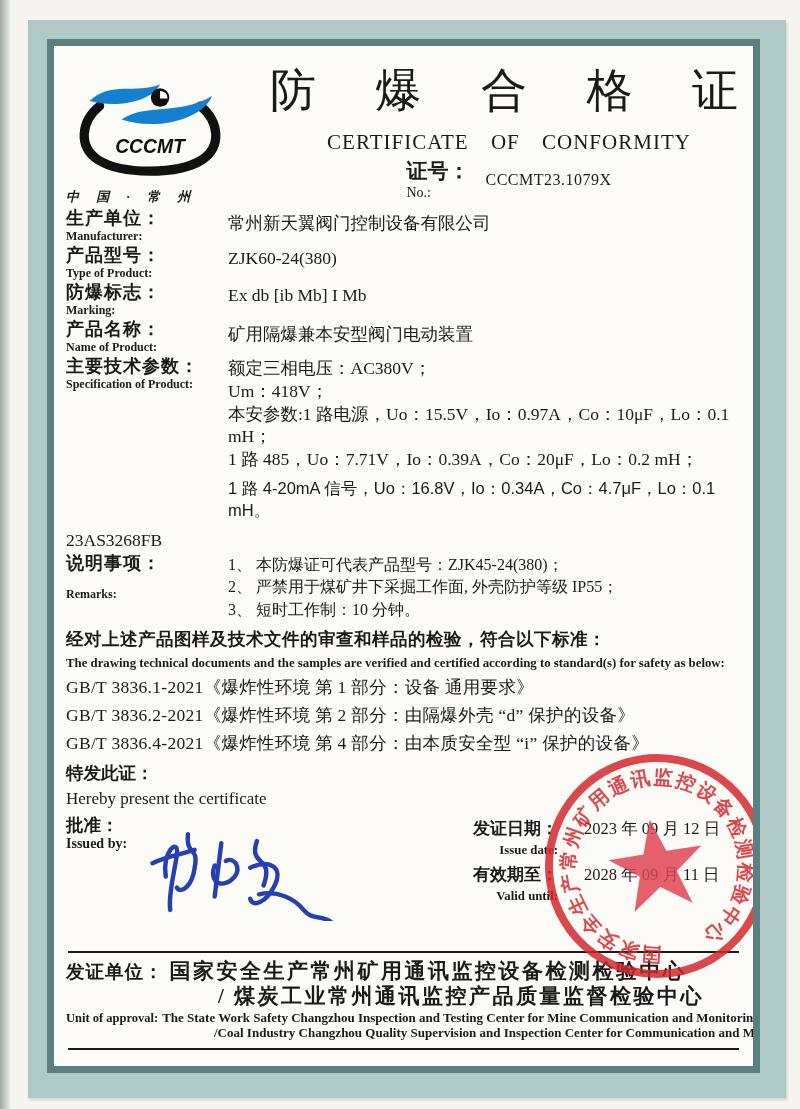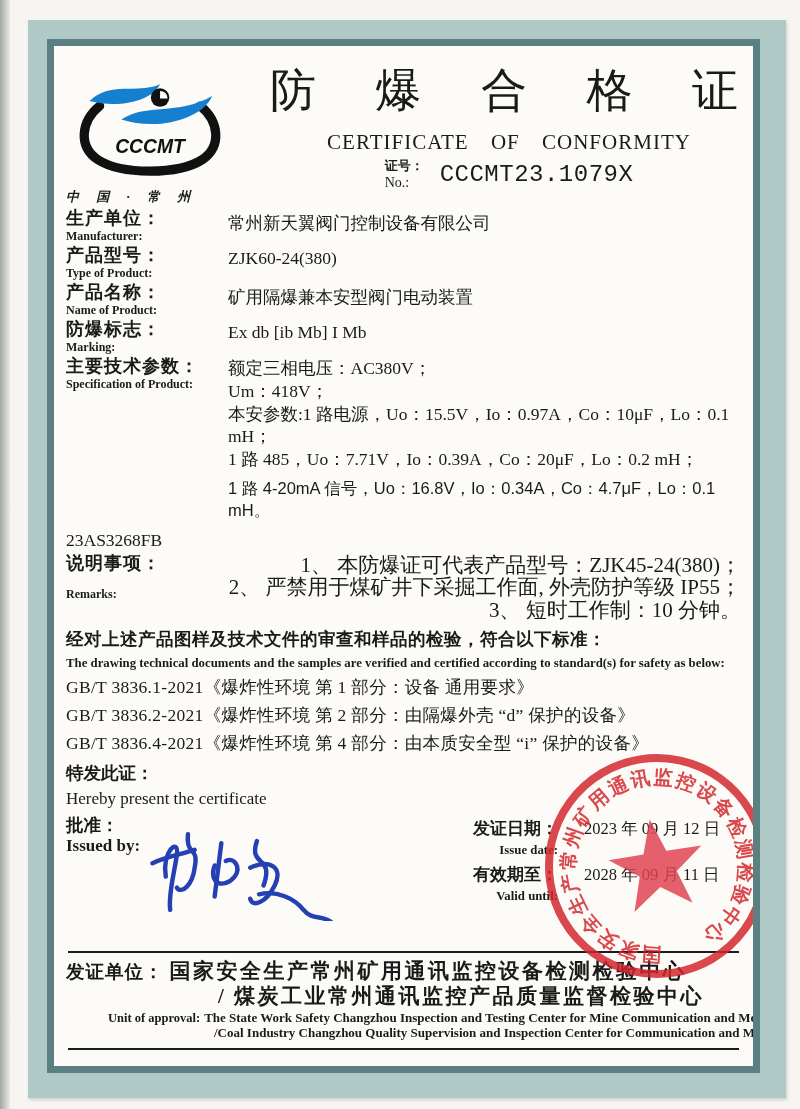--- a/index.html
+++ b/index.html
@@ -17,67 +17,67 @@
 
   
   .header{display:flex;margin-top:10px;}
   .logo-wrap{width:190px;text-align:left;padding-top:16px;flex:none;font-style:italic;}
   .logo-region{font-size:13px;font-weight:700;letter-spacing:7px;margin-top:2px;}
   .title-wrap{flex:1;text-align:center;}
   .title-cn{font-size:46px;font-weight:400;letter-spacing:24px;margin:4px 0 0 14px;white-space:nowrap;}
   .title-en{font-size:21px;letter-spacing:1px;word-spacing:16px;margin-top:8px;}
   .no-row{display:flex;justify-content:center;align-items:center;gap:16px;margin-top:3px;}
   .no-labels{text-align:left;line-height:1.25;}
-  .no-cn{font-size:13px;font-weight:700;font-family:Liberation Serif, serif;}
+  .no-cn{font-size:21px;font-weight:700;font-family:Liberation Serif, serif;}
   .no-en{font-size:14px;}
-  .no-value{font-size:24px;letter-spacing:.5px;font-family:Liberation Mono, monospace;}
+  .no-value{font-size:16px;letter-spacing:.5px;}
 
   
   .row{display:flex;margin-top:3px;}
   .lbl{width:162px;flex:none;line-height:1.1;}
   .lbl .cn{font-size:18px;font-weight:700;letter-spacing:1px;}
   .lbl .en{font-size:12px;font-weight:700;margin-top:1px;}
   .val{flex:1;font-size:17.5px;padding-top:2px;}
   .spec-lines{flex:1;font-size:17.5px;line-height:22px;}
   .spec-lines div{margin-bottom:1px;}
   .spec-sans{font-family:"Liberation Sans", sans-serif;font-size:16.5px;margin-top:7px;}
-  .rem-lines{flex:1;font-size:21px;line-height:22.5px;text-align:right;}
+  .rem-lines{flex:1;font-size:16px;line-height:22.5px;}
 
   
   .std{margin-top:6px;}
   .std-cn{font-size:17.5px;font-weight:700;letter-spacing:.5px;}
   .std-en{font-size:12.8px;font-weight:700;margin-top:5px;}
   .std-item{font-size:17.5px;margin-top:4px;letter-spacing:.3px;}
   .present-cn{font-size:17.5px;font-weight:700;margin-top:6px;}
   .present-en{font-size:17px;font-weight:400;margin-top:4px;}
 
   
   .approve{position:relative;height:142px;}
   .ap-left{position:absolute;left:0;top:6px;line-height:1.2;}
   .ap-cn{font-size:17.5px;font-weight:700;}
-  .ap-en{font-size:17px;font-weight:700;}
+  .ap-en{font-size:14px;font-weight:700;}
   .signature{position:absolute;left:72px;top:12px;}
   .dates{position:absolute;left:388px;top:8px;width:300px;}
   .d-row{display:flex;align-items:baseline;gap:16px;}
   .d-lbl-cn{width:104px;text-align:right;font-size:17px;font-weight:700;flex:none;}
   .d-lbl-en{width:104px;text-align:right;font-size:12.8px;font-weight:700;flex:none;margin:3px 0 5px;}
   .d-val{font-size:16.5px;padding-left:10px;white-space:nowrap;}
   .stamp{position:absolute;left:472px;top:-62px;width:238px;height:238px;
     opacity:.84;transform:rotate(-9deg);pointer-events:none;}
 
   .rule{height:2px;background:#1c1c1c;margin:0 2px;}
 
   
   .issuer{padding:6px 0 7px;line-height:1.15;}
   .iss-r1{display:flex;align-items:baseline;}
   .iss-lbl{font-size:18.5px;font-weight:700;flex:none;letter-spacing:1px;}
   .iss-l1{font-size:21px;font-weight:700;letter-spacing:2.5px;padding-left:6px;white-space:nowrap;}
   .iss-l2{font-size:21px;font-weight:700;letter-spacing:2.5px;margin-left:152px;white-space:nowrap;}
   .iss-en1{display:flex;align-items:baseline;margin-top:3px;}
-  .iss-en-lbl{font-size:12.5px;font-weight:700;flex:none;margin-left:42px;}
+  .iss-en-lbl{font-size:12.5px;font-weight:700;flex:none;}
   .iss-en-l1{font-size:13px;font-weight:700;padding-left:4px;white-space:nowrap;}
   .iss-en-l2{font-size:13px;font-weight:700;margin-left:148px;white-space:nowrap;}
 
   
   .note{padding-top:6px;line-height:1.3;}
   .note-cn{font-size:14.5px;font-weight:700;}
 </style>
 </head>
 <body>
 
@@ -120,31 +120,31 @@
   </div>
   <div class="row">
     <div class="lbl">
           <div class="cn">产品型号：</div>
       <div class="en">Type of Product:</div>
         </div>
     <div class="val">ZJK60-24(380)</div>
   </div>
   <div class="row">
     <div class="lbl">
+          <div class="cn">防爆标志：</div>
+      <div class="en">Marking:</div>
+        </div>
+    <div class="val">Ex db [ib Mb] I Mb</div>
+  </div>
+  <div class="row">
+    <div class="lbl">
           <div class="cn">产品名称：</div>
       <div class="en">Name of Product:</div>
         </div>
     <div class="val">矿用隔爆兼本安型阀门电动装置</div>
-  </div>
-  <div class="row">
-    <div class="lbl">
-          <div class="cn">防爆标志：</div>
-      <div class="en">Marking:</div>
-        </div>
-    <div class="val">Ex db [ib Mb] I Mb</div>
   </div>
 
   <div class="row">
     <div class="lbl">
           <div class="cn">主要技术参数：</div>
       <div class="en">Specification of Product:</div>
         </div>
     <div class="spec-lines">
       <div>额定三相电压：AC380V；</div>
       <div>Um：418V；</div>

